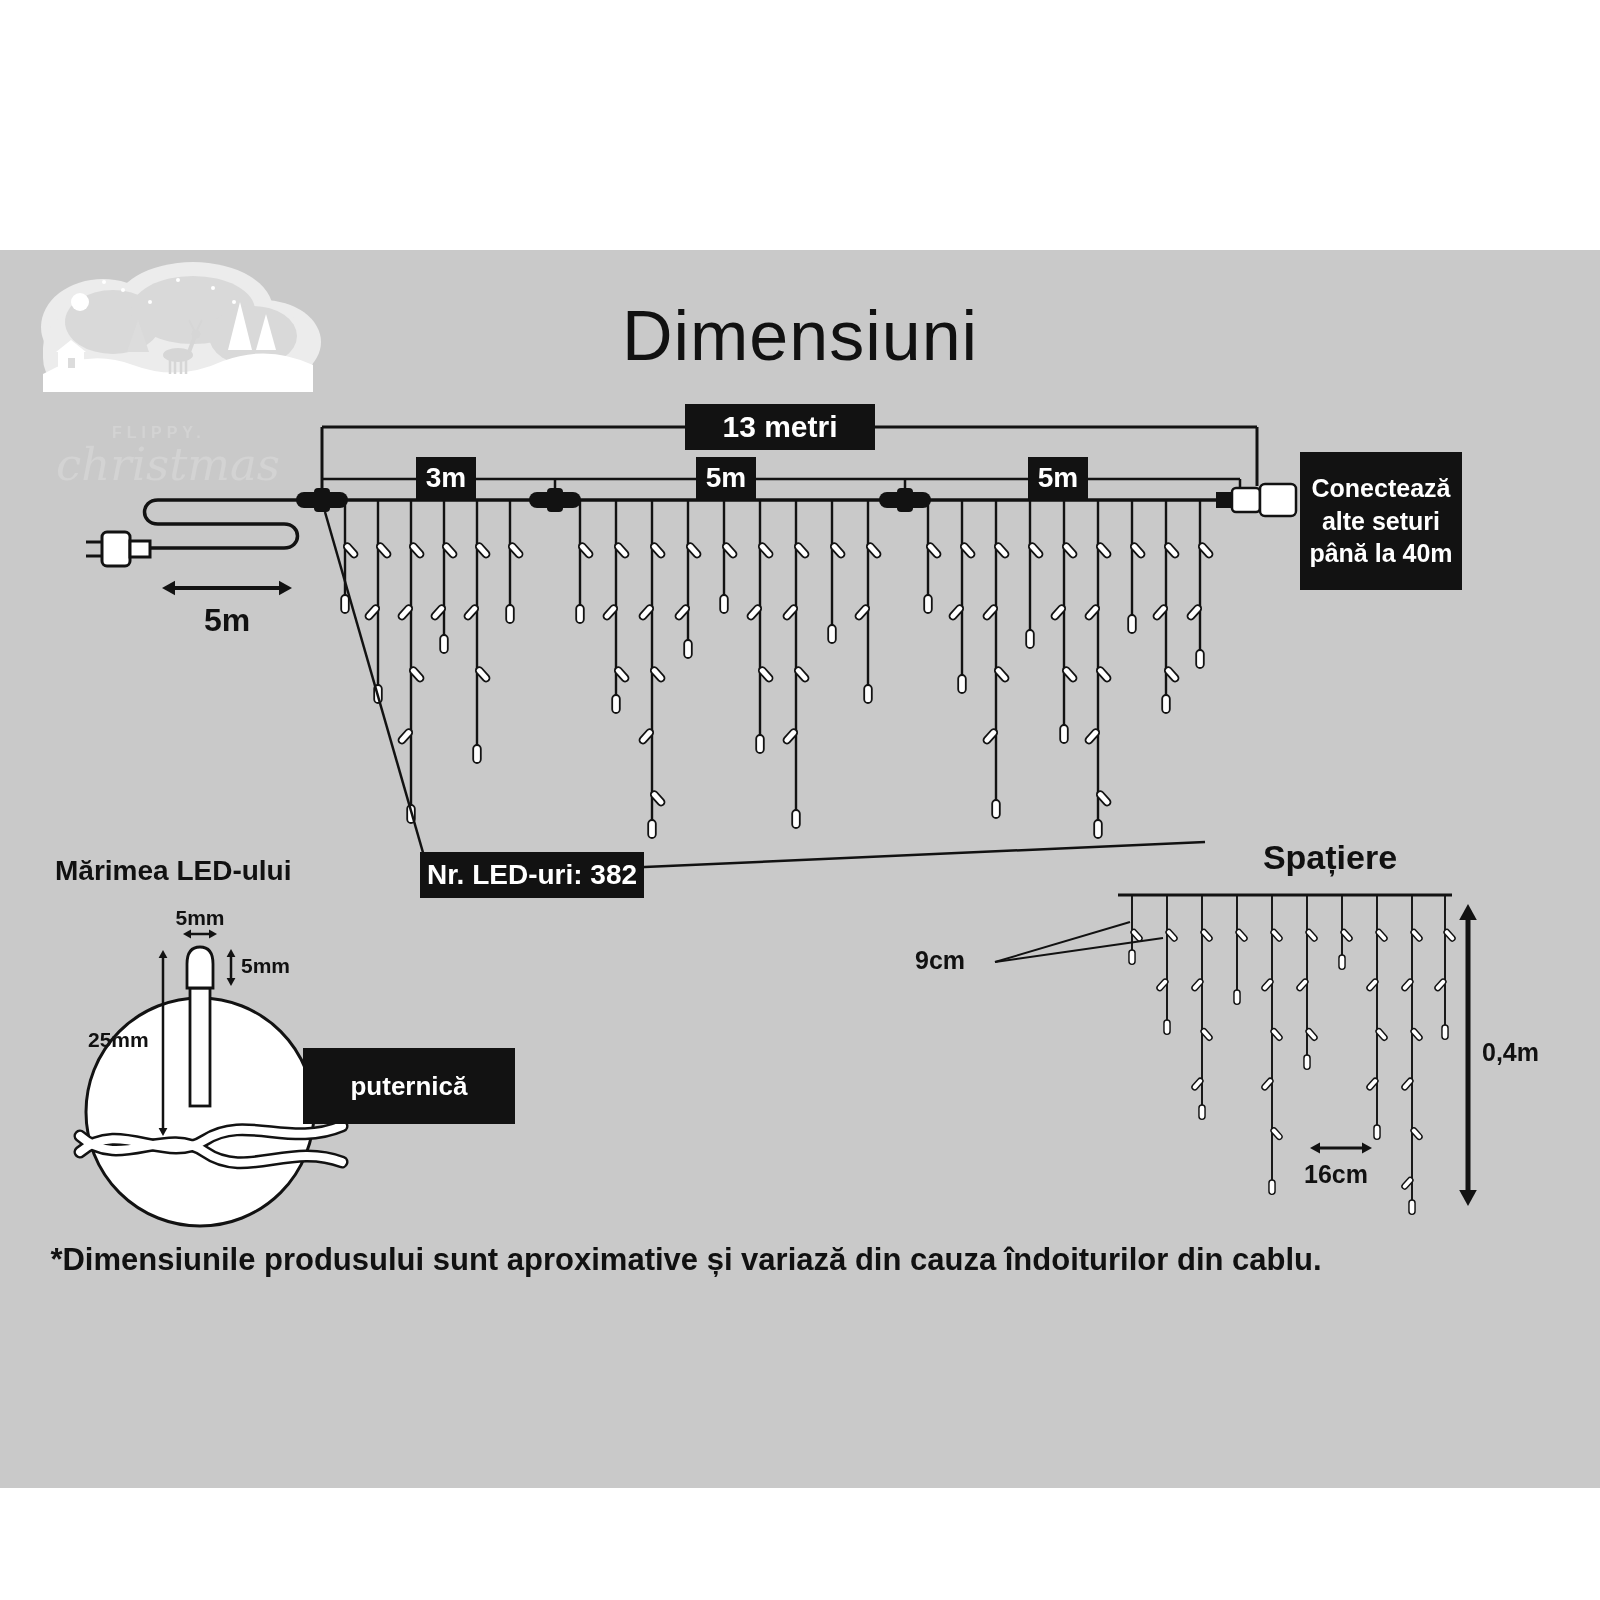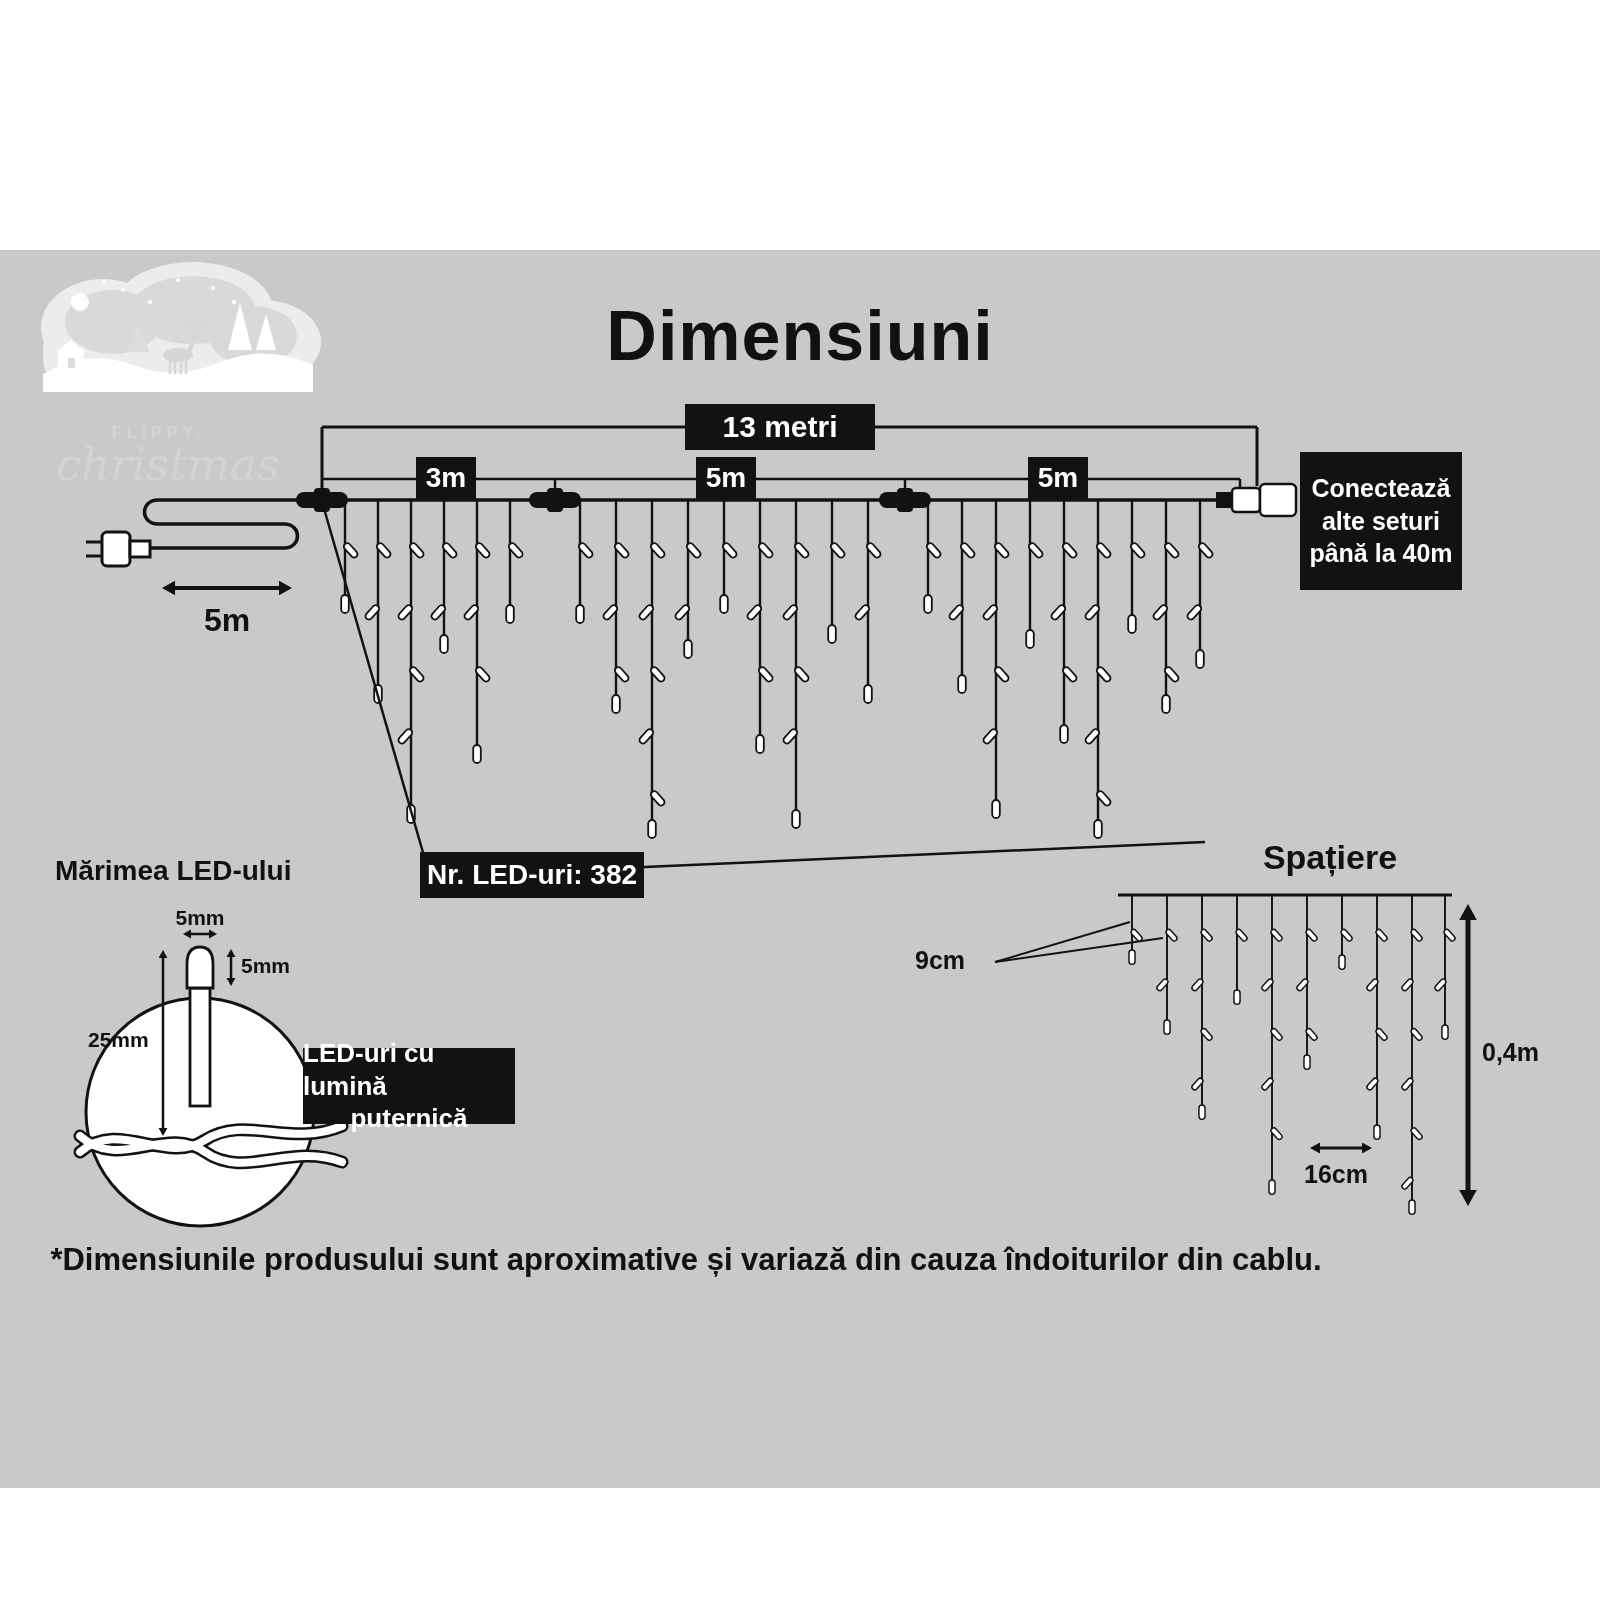--- a/index.html
+++ b/index.html
@@ -1,22 +1,22 @@
 <!DOCTYPE html>
 <html><head>
 <meta charset="utf-8">
 <style>
   *{box-sizing:border-box;margin:0;padding:0}
   html,body{width:1600px;height:1600px}
   body{background:#fff;font-family:"Liberation Sans",sans-serif;color:#111;position:relative;overflow:hidden}
   .band{position:absolute;left:0;top:250px;width:1600px;height:1238px;background:#c9c9c9}
   svg.art{position:absolute;left:0;top:0;pointer-events:none}
-  .title{position:absolute;left:0;top:296px;width:1600px;text-align:center;font-size:70px;font-weight:bold;letter-spacing:1px}
+  .title{position:absolute;left:0;top:296px;width:1600px;text-align:center;font-size:70px;font-weight:normal;letter-spacing:1px}
   .lbl{position:absolute;font-weight:bold;color:#111}
-  .bb{position:absolute;background:#121212;color:#fff;font-weight:bold;display:flex;flex-direction:column;align-items:center;justify-content:center;}
+  .bb{position:absolute;background:#121212;color:#fff;font-weight:bold;display:flex;flex-direction:column;align-items:center;justify-content:center;text-align:center}
   .badge-13m{left:685px;top:404px;width:190px;height:46px;font-size:30px}
   .seg{width:60px;height:42px;font-size:28px}
   .seg1{left:416px;top:457px}.seg2{left:696px;top:457px}.seg3{left:1028px;top:457px}
   .connect{left:1300px;top:452px;width:162px;padding:20px 8px;font-size:25px;line-height:1.3}
   .ledcount{left:420px;top:852px;padding:7px 7px;font-size:28px;flex-direction:row}
   .lednote{left:303px;top:1048px;width:212px;height:76px;font-size:26px;line-height:1.25}
   .lead5m{left:197px;top:602px;width:60px;text-align:center;font-size:32px}
   .h-marimea{left:55px;top:855px;font-size:28px}
   .h-spatiere{left:1230px;top:838px;width:200px;text-align:center;font-size:34px}
   .mm-top{left:170px;top:906px;width:60px;text-align:center;font-size:21px}
@@ -295,21 +295,20 @@
 </div>
 
 <div class="lbl lead5m">5m</div>
 <div class="bb ledcount">Nr. LED-uri: 382</div>
 
 <div class="lbl h-marimea">Mărimea LED-ului</div>
 <div class="lbl mm-top">5mm</div>
 <div class="lbl mm-right">5mm</div>
 <div class="lbl mm-left">25mm</div>
 <div class="bb lednote">
-  <div>LED-uri cu lumină</div>
   <div>puternică</div>
 </div>
 
 <div class="lbl h-spatiere">Spațiere</div>
 <div class="lbl g9">9cm</div>
 <div class="lbl g16">16cm</div>
 <div class="lbl g07">0,4m</div>
 
 <div class="footnote">*Dimensiunile produsului sunt aproximative și variază din cauza îndoiturilor din cablu.</div>
 

